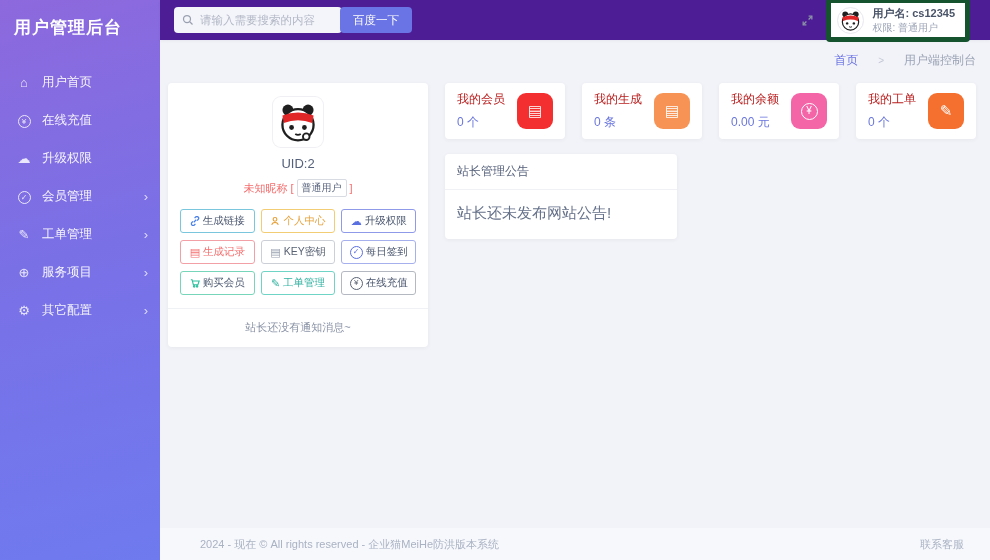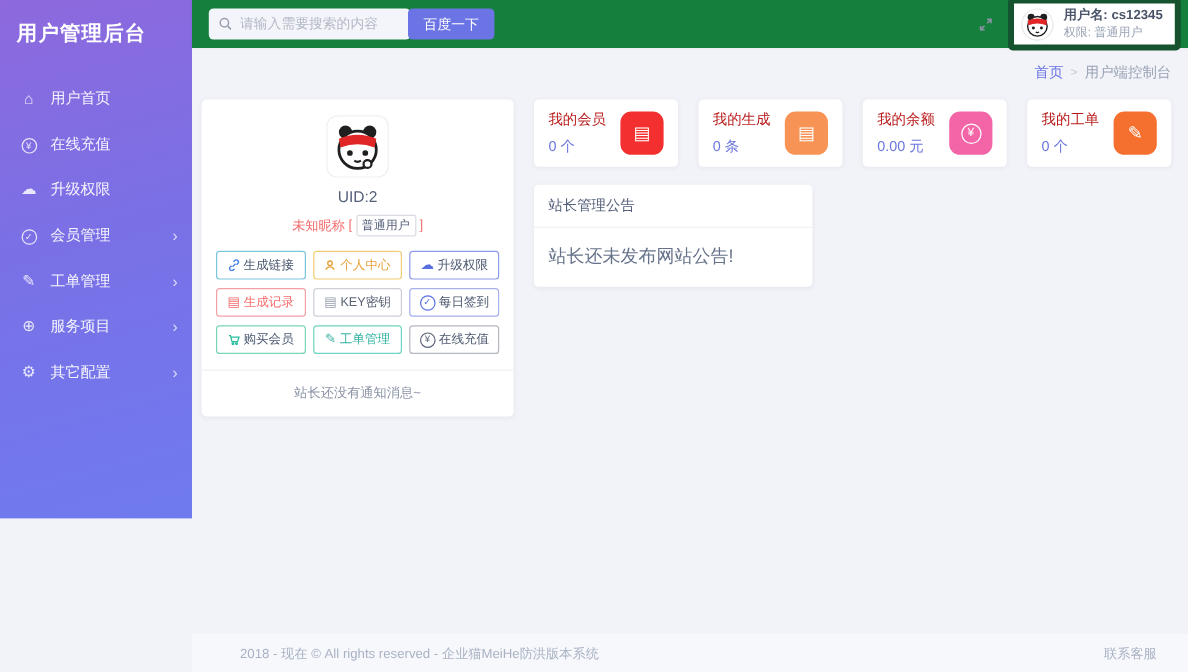--- a/index.html
+++ b/index.html
@@ -1,55 +1,55 @@
 <!DOCTYPE html>
 <html><head>
 <meta charset="utf-8">
 <style>
   * { margin:0; padding:0; box-sizing:border-box; }
   html,body { width:990px; height:560px; overflow:hidden; }
   body { font-family:"Liberation Sans","DejaVu Sans",sans-serif; display:flex; background:#f2f3f8; color:#333; }
 
   
-  .sidebar { width:160px; height:432px; flex:0 0 160px;
+  .sidebar { width:160px; height:560px; flex:0 0 160px;
     background:linear-gradient(165deg,#8d69dd 0%,#7a70e6 45%,#6f7aef 100%); color:#fff; }
   .side-title { font-size:17px; font-weight:bold; letter-spacing:1px; padding:16px 0 14px 14px; color:#fff; }
   .nav { padding-top:10px; }
   .nav-item { display:flex; align-items:center; height:38px; padding:0 12px 0 16px; font-size:12.5px;
     color:rgba(255,255,255,.92); cursor:pointer; }
   .nav-item .nico { width:16px; text-align:center; margin-right:10px; font-size:13px; opacity:.9; }
   .nav-item .chev { margin-left:auto; font-size:13px; opacity:.8; }
   .circle-ic { display:inline-flex; align-items:center; justify-content:center; width:13px; height:13px;
     border:1px solid currentColor; border-radius:50%; font-size:8px; line-height:1; }
 
   
   .main { flex:1; display:flex; flex-direction:column; height:560px; }
 
   
-  .topbar { height:40px; background:#15803d; display:flex; align-items:center; padding:0 6px 0 14px;
+  .topbar { height:40px; background:#4c1d95; display:flex; align-items:center; padding:0 20px 0 14px;
     box-shadow:0 1px 3px rgba(40,50,80,.06); position:relative; z-index:2; }
   .searchwrap { display:flex; align-items:center; }
   .searchbox { display:flex; align-items:center; background:#f4f5fa; border-radius:4px; height:26px; padding-left:8px; }
   .searchbox input { border:none; outline:none; background:transparent; width:142px; font-size:11.5px; color:#555;
     font-family:"Liberation Sans","DejaVu Sans",sans-serif; }
   .searchbox input::placeholder { color:#b3b8c6; }
   .search-ic { color:#9aa0b0; margin-right:6px; display:flex; }
   .search-btn { height:26px; padding:0 13px; margin-left:-2px; background:#6b74e4; color:#fff; border:none;
     border-radius:4px; font-size:11.5px; cursor:pointer; font-family:inherit; }
   .top-right { margin-left:auto; display:flex; align-items:center; }
   .fs-ic { color:#8b93a5; margin-right:12px; cursor:pointer; display:flex; }
   .usercard { display:flex; align-items:center; gap:8px; border:5px solid #14532d; border-radius:4px;
     background:#fff; padding:3px 10px 3px 6px; cursor:pointer; }
   .usercard .uname { font-size:11px; color:#4a5468; font-weight:bold; line-height:1.4; }
   .usercard .urole { font-size:10px; color:#9aa3b5; line-height:1.3; }
   .avatar-sm { width:27px; height:27px; border-radius:50%; border:1px solid #e8e8ee; background:#fff; overflow:hidden;
     display:flex; align-items:center; justify-content:center; }
 
   
-  .crumb { display:flex; justify-content:flex-end; align-items:center; gap:6px; padding:12px 14px 4px; font-size:12px; }
+  .crumb { display:flex; justify-content:flex-end; align-items:center; gap:20px; padding:12px 14px 4px; font-size:12px; }
   .crumb .home { color:#6b74e4; cursor:pointer; }
   .crumb .sep { color:#c2c8d4; font-size:10px; }
   .crumb .cur { color:#9aa3b5; }
 
   
   .content { flex:1; display:flex; align-items:flex-start; padding:10px 14px 0 8px; }
   .card { background:#fff; border-radius:4px; box-shadow:0 1px 4px rgba(40,50,90,.06); }
 
   
   .profile { width:260px; flex:0 0 260px; padding:14px 12px 0; text-align:center; }
@@ -305,16 +305,16 @@
       </div>
 
       <section class="card announce">
         <div class="an-head">站长管理公告</div>
         <div class="an-body">站长还未发布网站公告!</div>
       </section>
     </div>
   </div>
 
   <footer class="footer">
-    <span>2018 - 现在 © All rights reserved - 企业猫MeiHe防洪版本系统</span>
+    <span>2024 - 现在 © All rights reserved - 企业猫MeiHe防洪版本系统</span>
     <span class="contact">联系客服</span>
   </footer>
 </div>
 
 </body></html>

